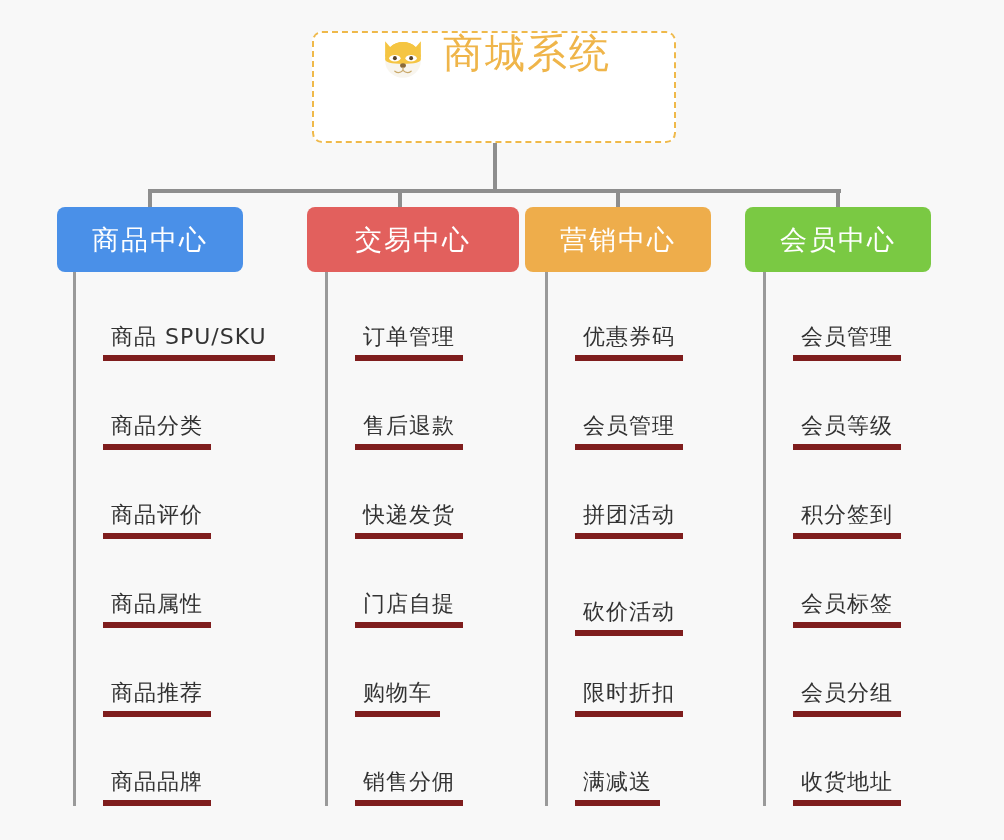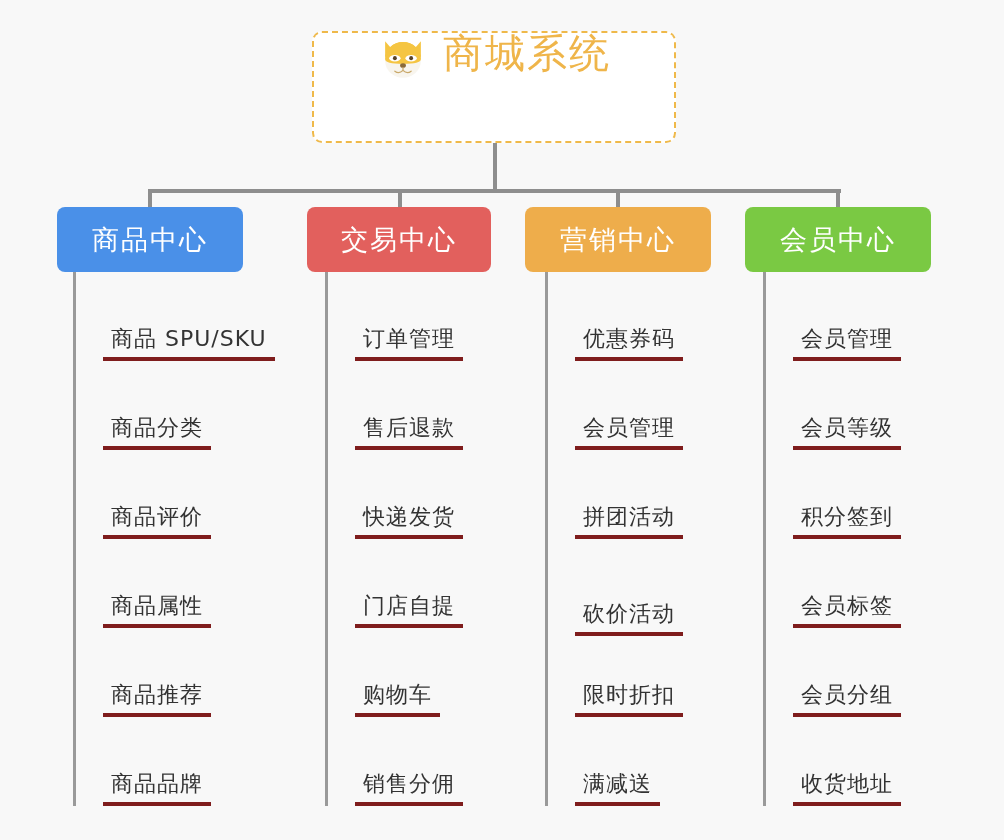--- a/index.html
+++ b/index.html
@@ -106,21 +106,21 @@
     position: absolute;
     left: 0;
     height: 89px;
     box-sizing: border-box;
     display: flex;
     align-items: flex-end;
     padding-left: 30px;
   }
   .leaf-label {
     display: inline-block;
-    border-bottom: 4px solid #7f1d1d;
+    border-bottom: 6px solid #7f1d1d;
     padding: 0 8px 6px 8px;
     font-size: 22px;
     color: #333333;
     letter-spacing: 1px;
     white-space: nowrap;
     line-height: 1.1;
     font-family: "DejaVu Sans", "Liberation Sans", sans-serif;
   }
 </style>
 </head>
@@ -148,21 +148,21 @@
   <div class="conn conn-stem"></div>
   <div class="conn conn-bus"></div>
   <div class="conn conn-drop" id="drop0" style="left: 148px;"></div>
   <div class="conn conn-drop" id="drop1" style="left: 398px;"></div>
   <div class="conn conn-drop" id="drop2" style="left: 616px;"></div>
   <div class="conn conn-drop" id="drop3" style="left: 836px;"></div>
 
   <div class="cat-box" id="cat0" style="left: 57px; width: 186px; background: rgb(74, 144, 232);">
     <span>商品中心</span>
   </div>
-  <div class="cat-box" id="cat1" style="left: 307px; width: 184px; background: rgb(226, 96, 93);">
+  <div class="cat-box" id="cat1" style="left: 307px; width: 212px; background: rgb(226, 96, 93);">
     <span>交易中心</span>
   </div>
   <div class="cat-box" id="cat2" style="left: 525px; width: 186px; background: rgb(238, 173, 75);">
     <span>营销中心</span>
   </div>
   <div class="cat-box" id="cat3" style="left: 745px; width: 186px; background: rgb(122, 201, 67); justify-content: center;">
     <span>会员中心</span>
   </div>
 
   <div class="leaf-col" id="col0" style="left: 73px; width: 260px; height: 534px;">

